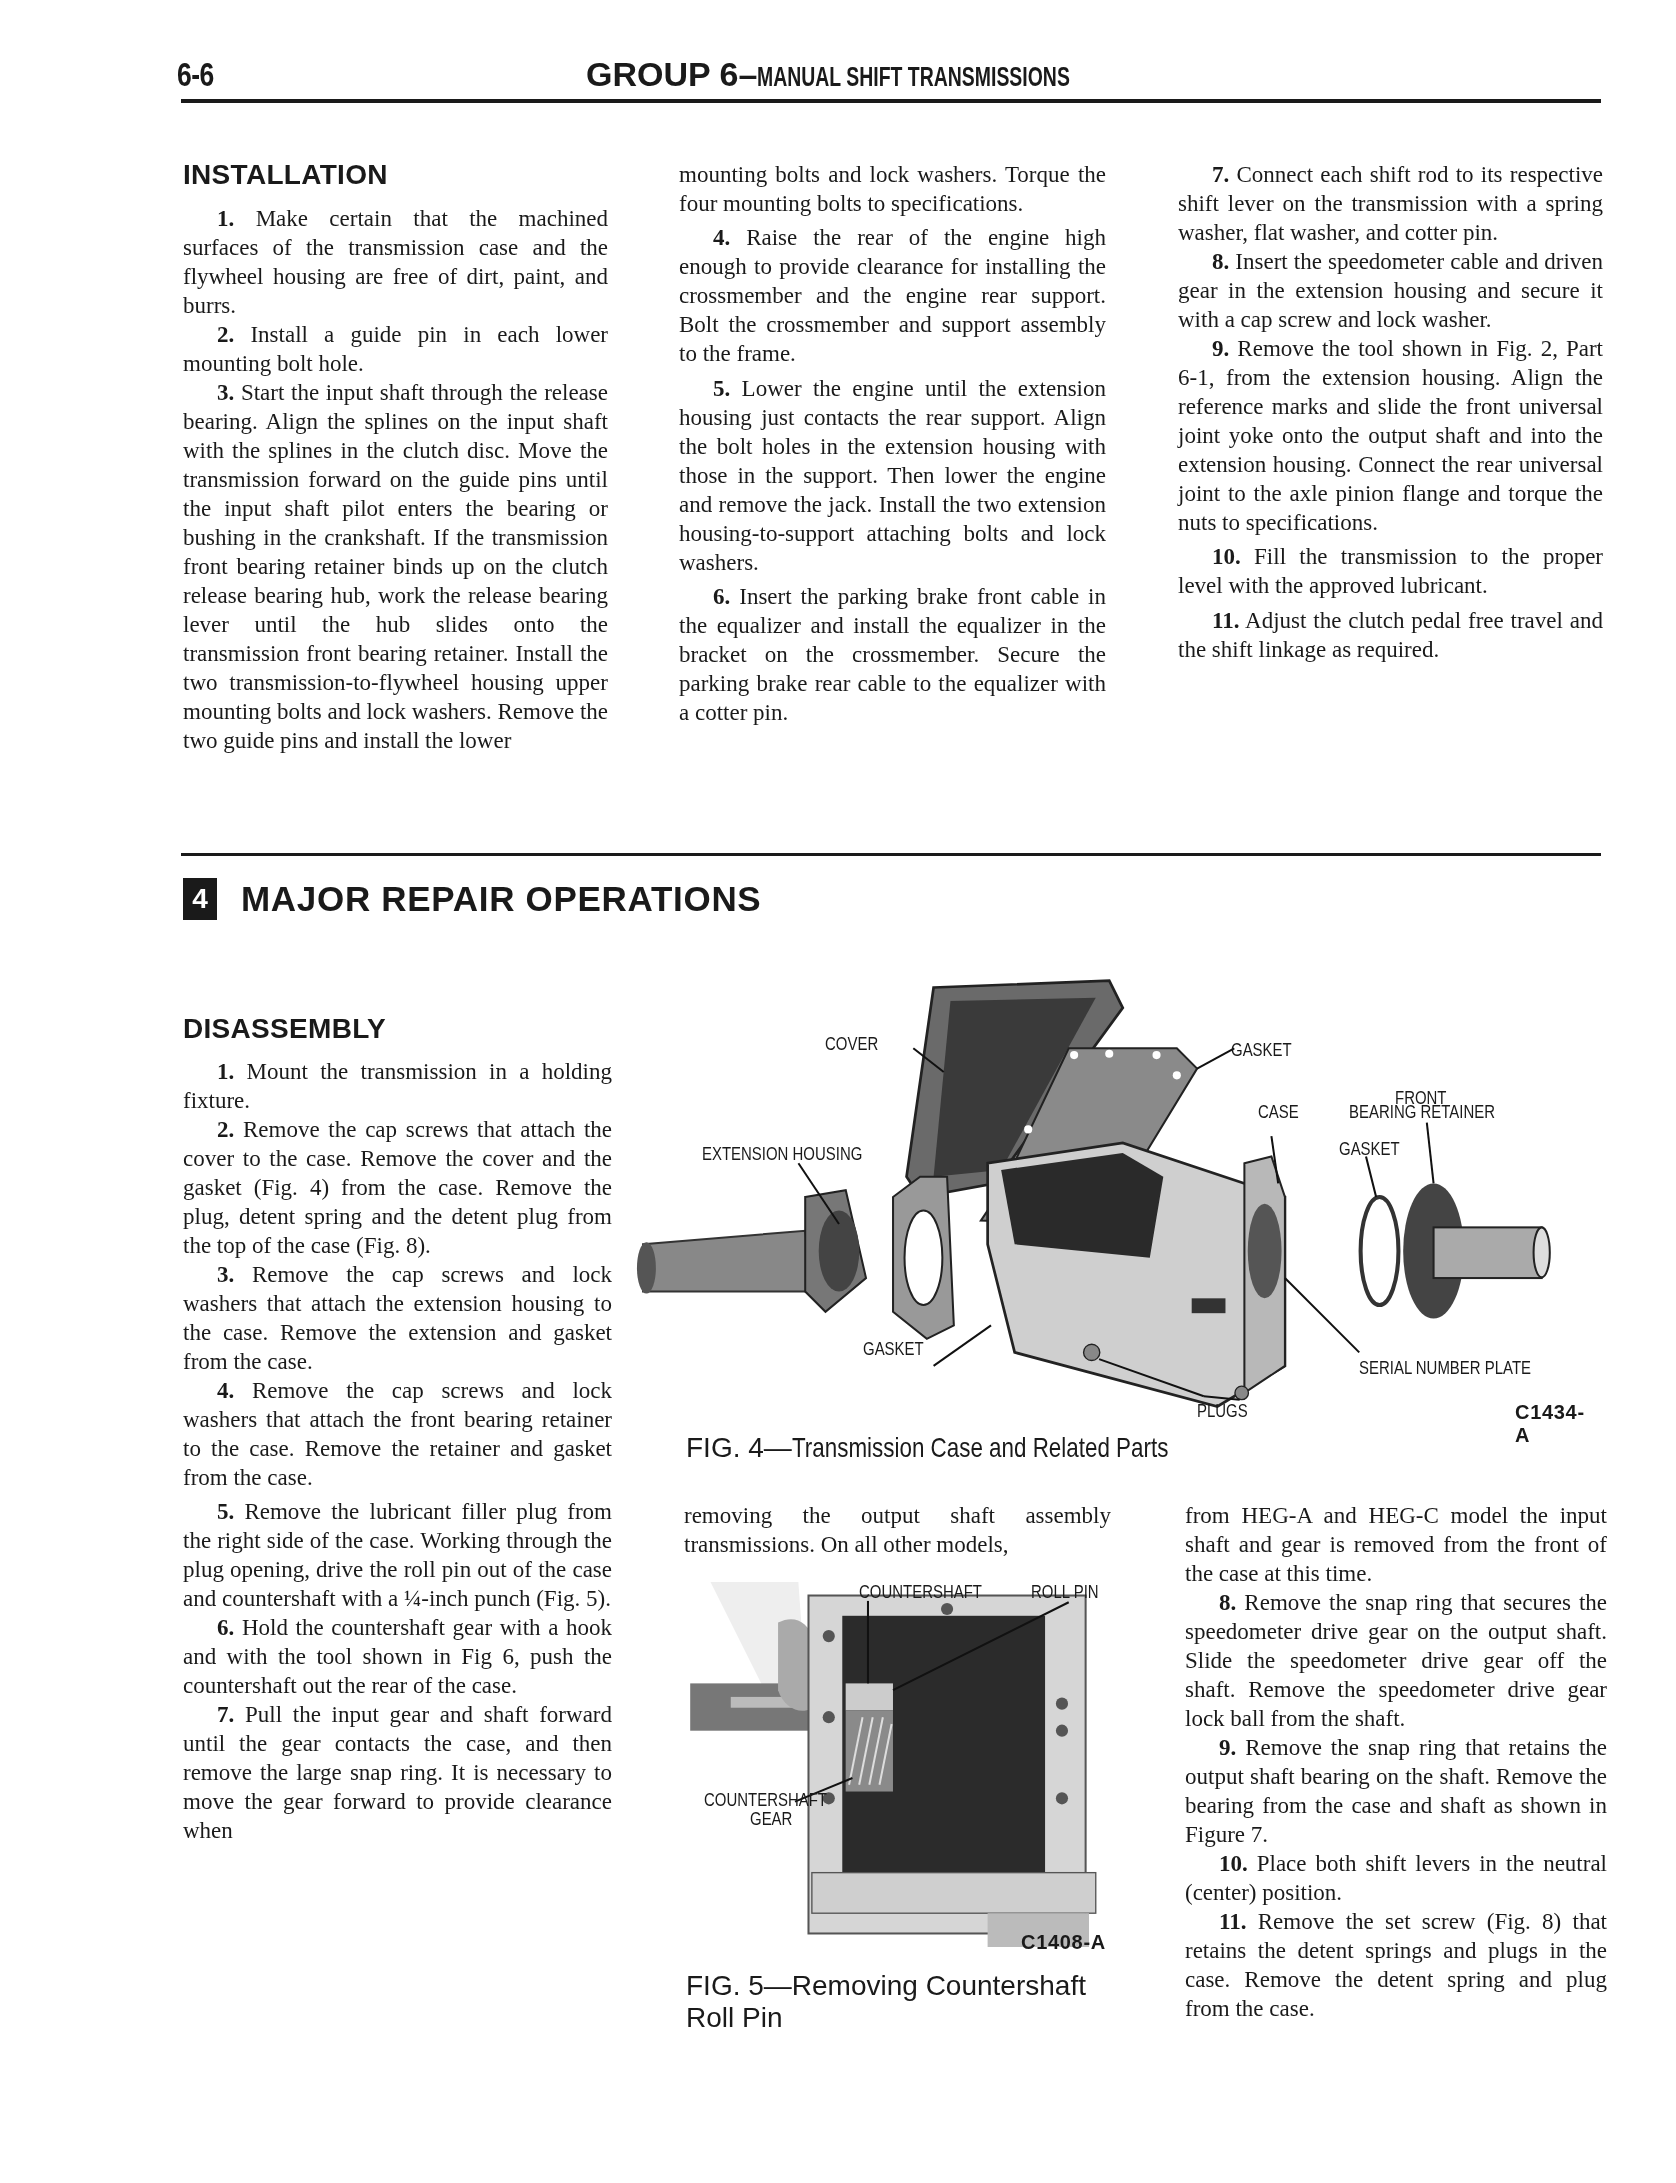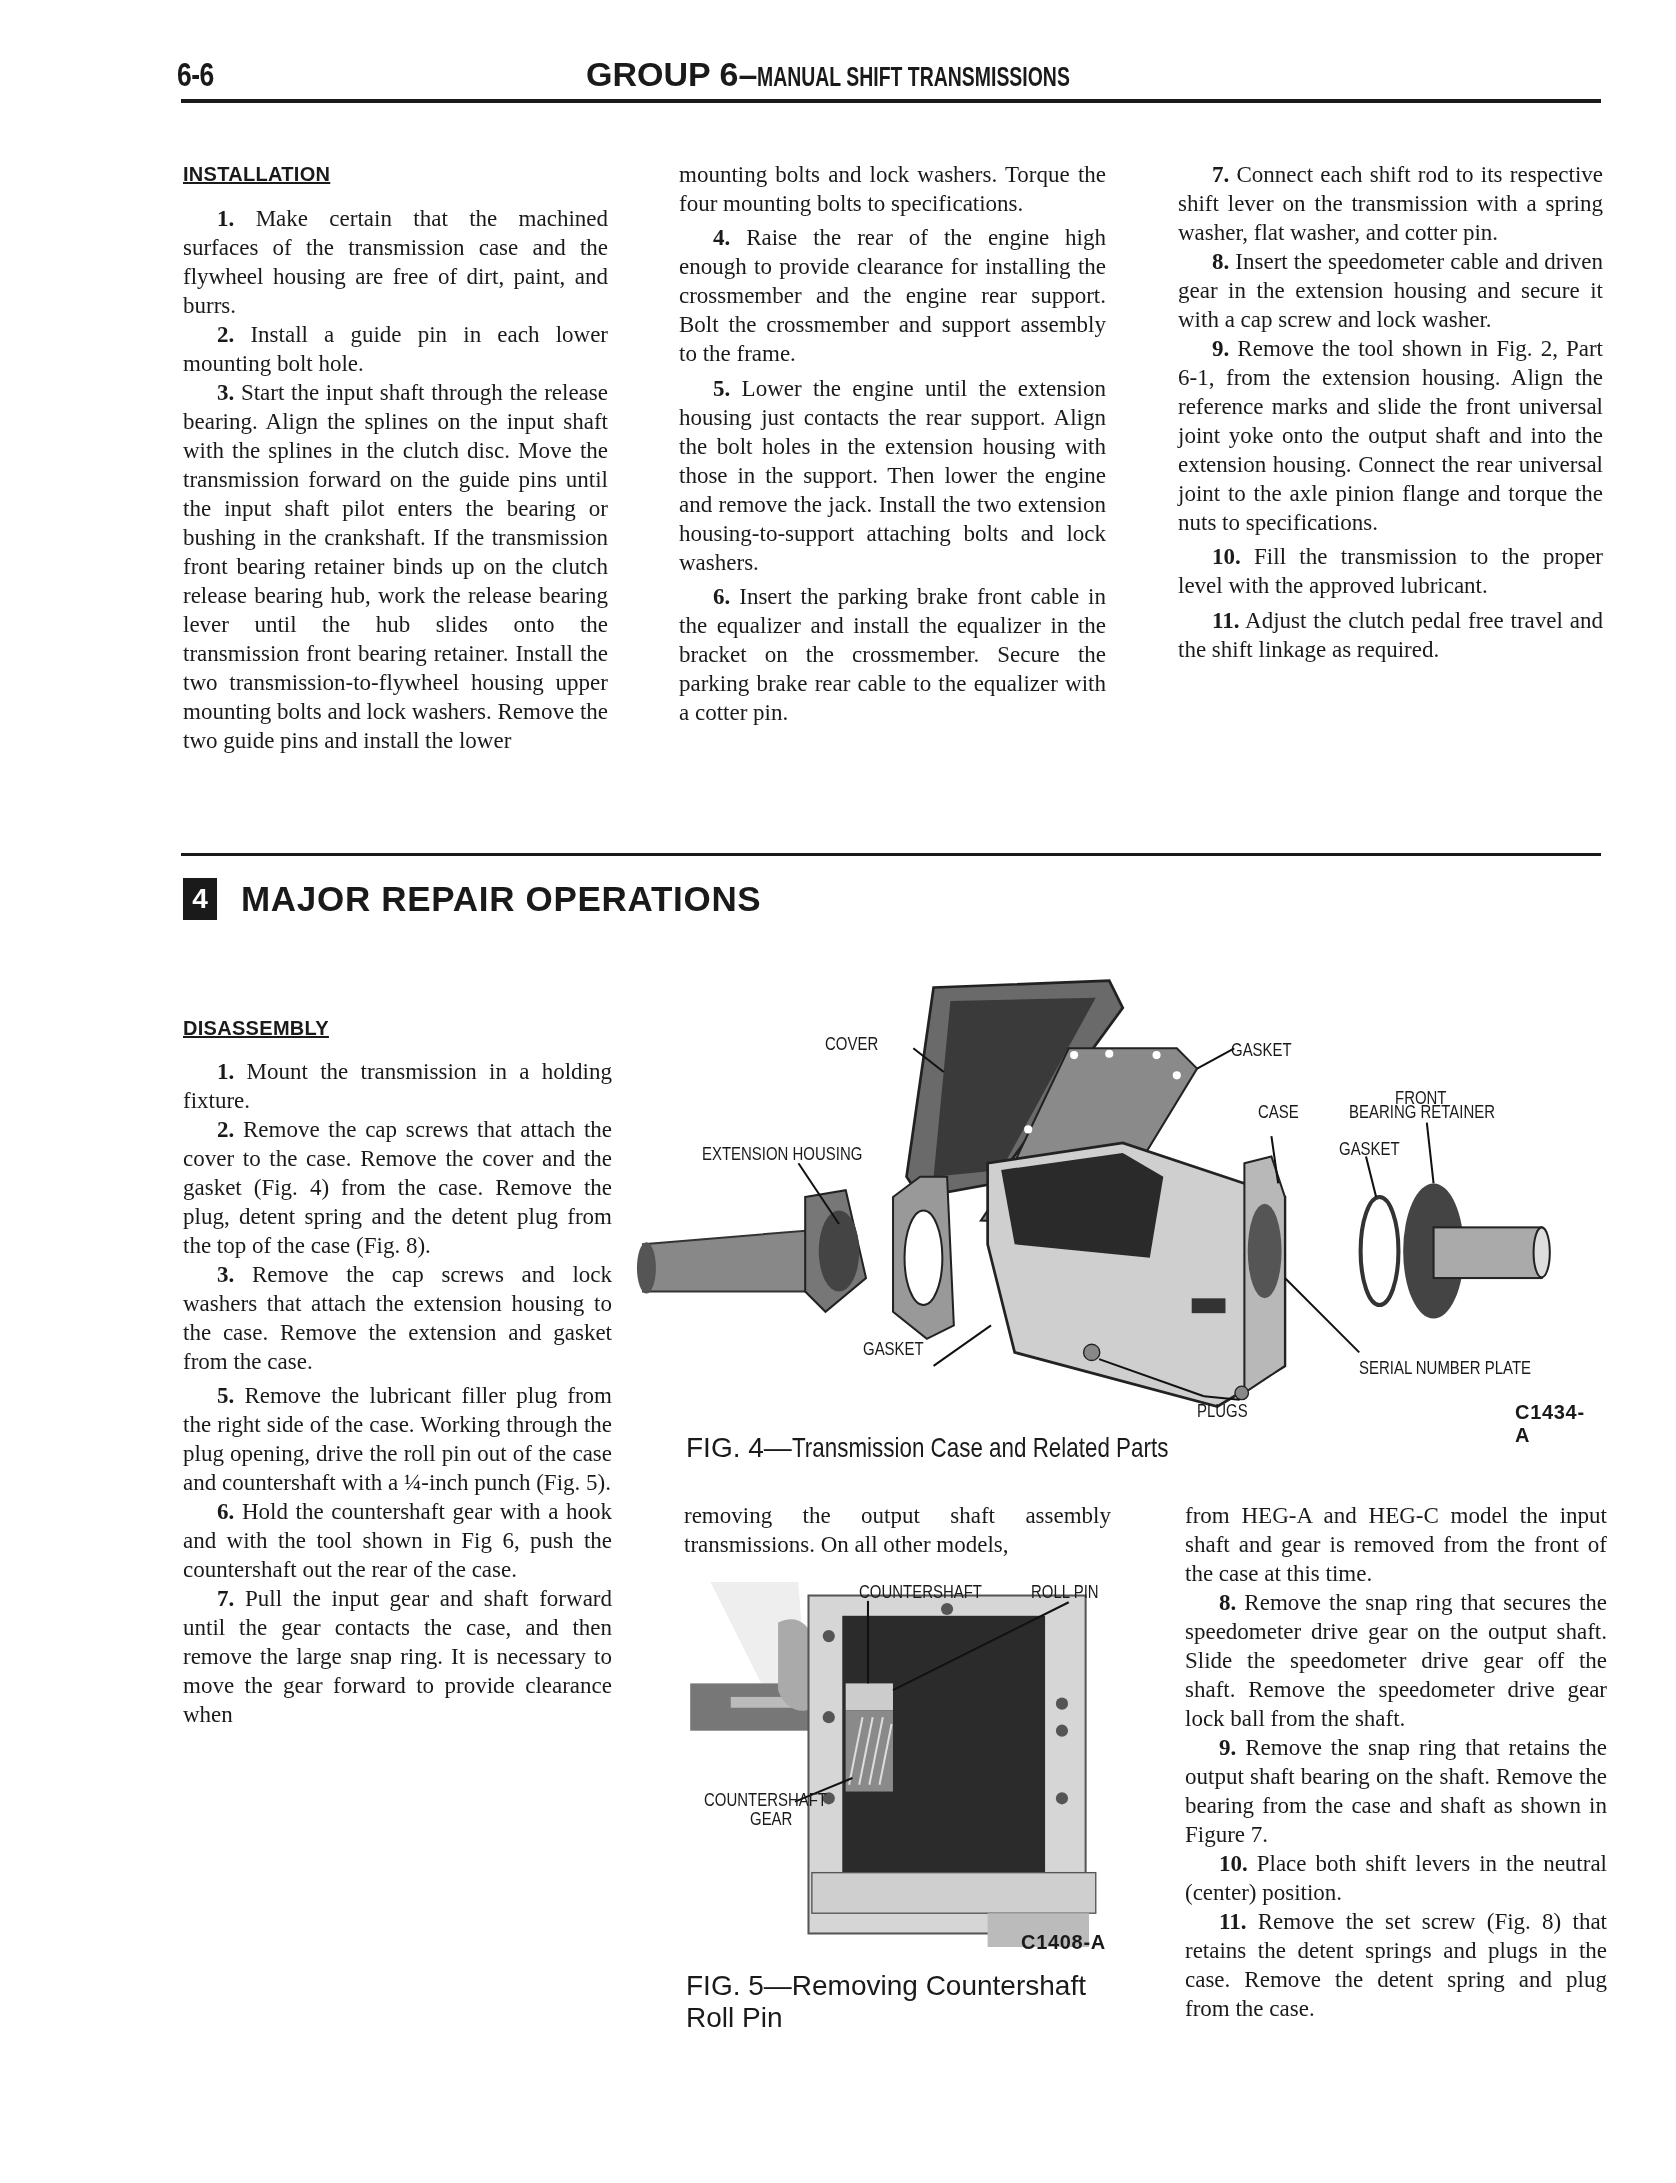--- a/index.html
+++ b/index.html
@@ -12,21 +12,21 @@
                   font-size:34px; white-space:nowrap; }
   .header-title .big { font-size:34px; }
   .header-title .small { font-size:27px; display:inline-block; transform:scaleX(0.72); transform-origin:left center; letter-spacing:0px; }
   .rule-top { left:181px; top:99px; width:1420px; height:4px; background:#1a1a1a; }
   .rule-mid { left:181px; top:853px; width:1420px; height:3.4px; background:#1a1a1a; }
   .col { position:absolute; font-size:23px; line-height:29px; text-align:justify; }
   .col p { margin:0; text-indent:34px; }
   .col p.noindent { text-indent:0; }
   .col p.gap { margin-top:5.4px; }
   .num { font-weight:bold; }
-  .sec-head { font-family:"Liberation Sans", sans-serif; font-weight:bold; font-size:20px; letter-spacing:0.3px;text-decoration:underline; }
+  .sec-head { font-family:"Liberation Sans", sans-serif; font-weight:bold; font-size:28px; letter-spacing:0.3px; }
   .major { left:183px; top:878px; display:flex; align-items:center; gap:24px; }
   .major .badge { width:34px; height:42px; background:#1a1a1a; color:#fff; font-family:"Liberation Sans", sans-serif;
                   font-weight:bold; font-size:28px; display:flex; align-items:center; justify-content:center; }
   .major .title { font-family:Liberation Sans, sans-serif; font-weight:bold; font-size:35px; letter-spacing:0.7px; }
   .fig-label { font-family:"Liberation Sans", sans-serif; font-size:17.6px; color:#1a1a1a; white-space:nowrap;
                transform:scaleX(0.85); transform-origin:left top; }
   .fig-code { font-family:"Liberation Sans", sans-serif; font-weight:bold; font-size:20px; letter-spacing:0.7px; }
   .fig-caption { font-family:"Liberation Sans", sans-serif; font-weight:normal; font-size:28px; line-height:32px; }
   .fig-caption .cap-rest { display:inline-block; transform:scaleX(0.8); transform-origin:left center; }
   svg { position:absolute; }
@@ -67,20 +67,21 @@
 <div class="abs major">
   <div class="badge">4</div>
   <div class="title">MAJOR REPAIR OPERATIONS</div>
 </div>
 
 <div class="col" style="left:183px; top:1014px; width:429px;">
   <div class="sec-head" style="margin-bottom:13.5px;">DISASSEMBLY</div>
   <p><span class="num">1.</span> <span>Mount the transmission in a holding fixture.</span></p>
   <p><span class="num">2.</span> <span>Remove the cap screws that attach the cover to the case. Remove the cover and the gasket (Fig. 4) from the case. Remove the plug, detent spring and the detent plug from the top of the case (Fig. 8).</span></p>
   <p><span class="num">3.</span> <span>Remove the cap screws and lock washers that attach the extension housing to the case. Remove the extension and gasket from the case.</span></p>
+  <p><span class="num">4.</span> <span>Remove the cap screws and lock washers that attach the front bearing retainer to the case. Remove the retainer and gasket from the case.</span></p>
   <p class="gap"><span class="num">5.</span> <span>Remove the lubricant filler plug from the right side of the case. Working through the plug opening, drive the roll pin out of the case and countershaft with a ¼-inch punch (Fig. 5).</span></p>
   <p><span class="num">6.</span> <span>Hold the countershaft gear with a hook and with the tool shown in Fig 6, push the countershaft out the rear of the case.</span></p>
   <p><span class="num">7.</span> <span>Pull the input gear and shaft forward until the gear contacts the case, and then remove the large snap ring. It is necessary to move the gear forward to provide clearance when</span></p>
 </div>
 
 <div class="abs" style="left:636px; top:974px; width:933px; height:500px;">
   <svg width="933" height="500" viewBox="0 0 1380 740">
 
     <polygon points="440,20 700,10 720,50 530,310 420,330 400,300" fill="#6a6a6a" stroke="#222" stroke-width="4"></polygon>
     <polygon points="465,40 680,35 540,290 440,300" fill="#3a3a3a"></polygon>

